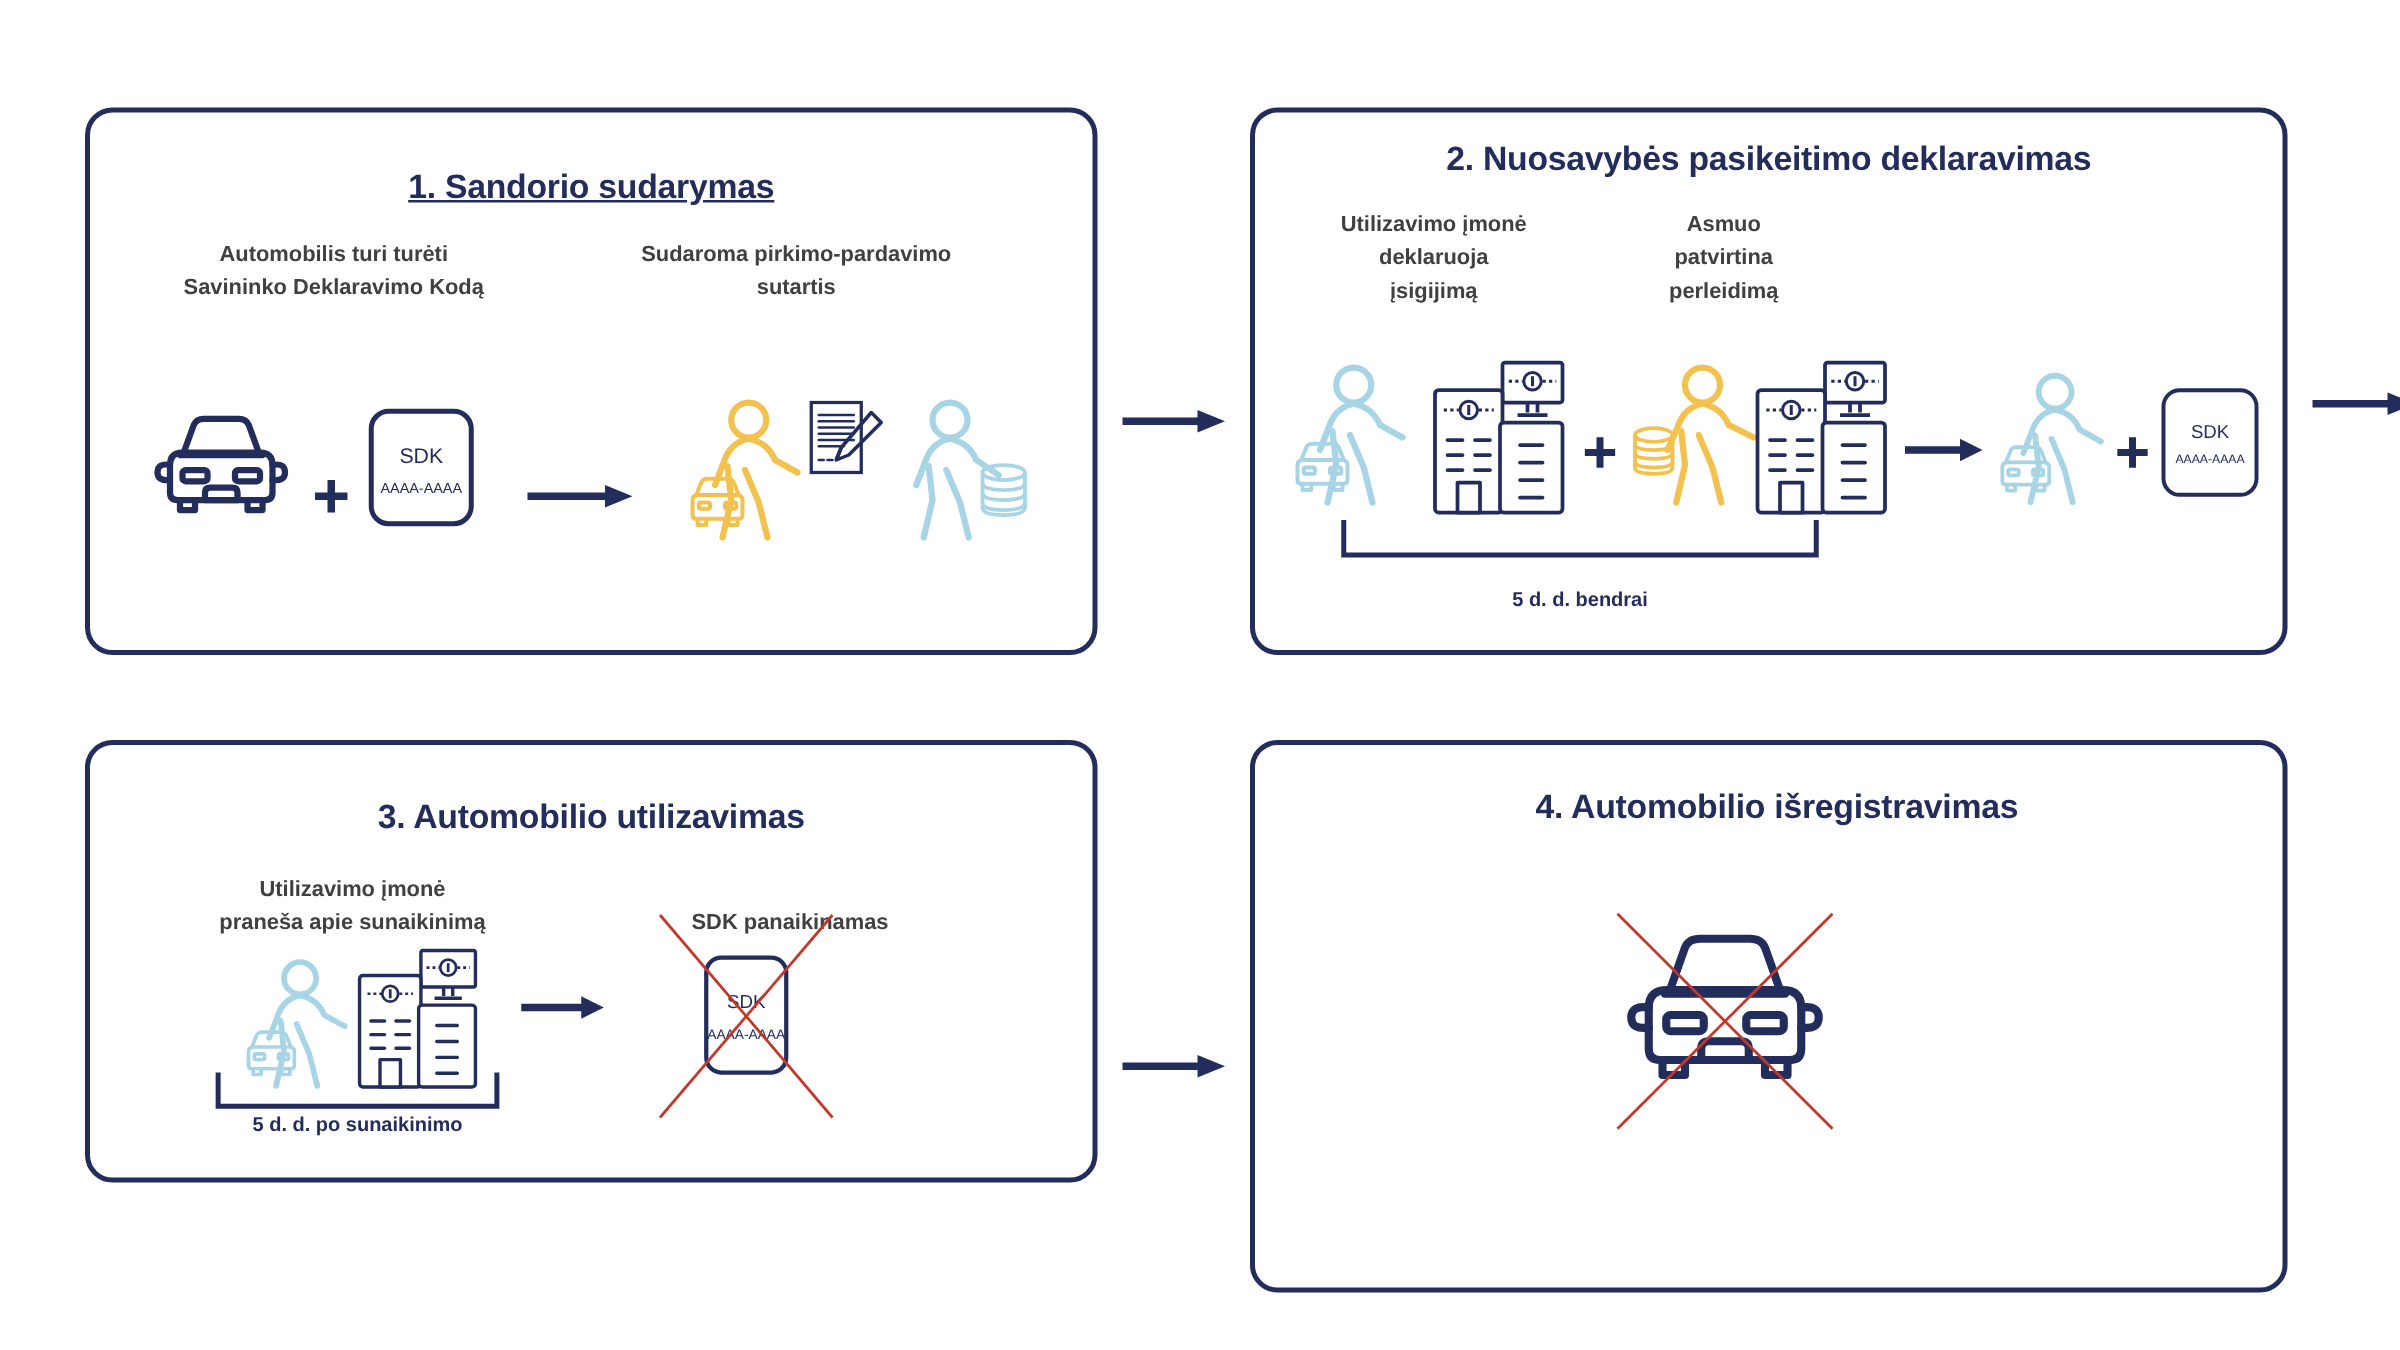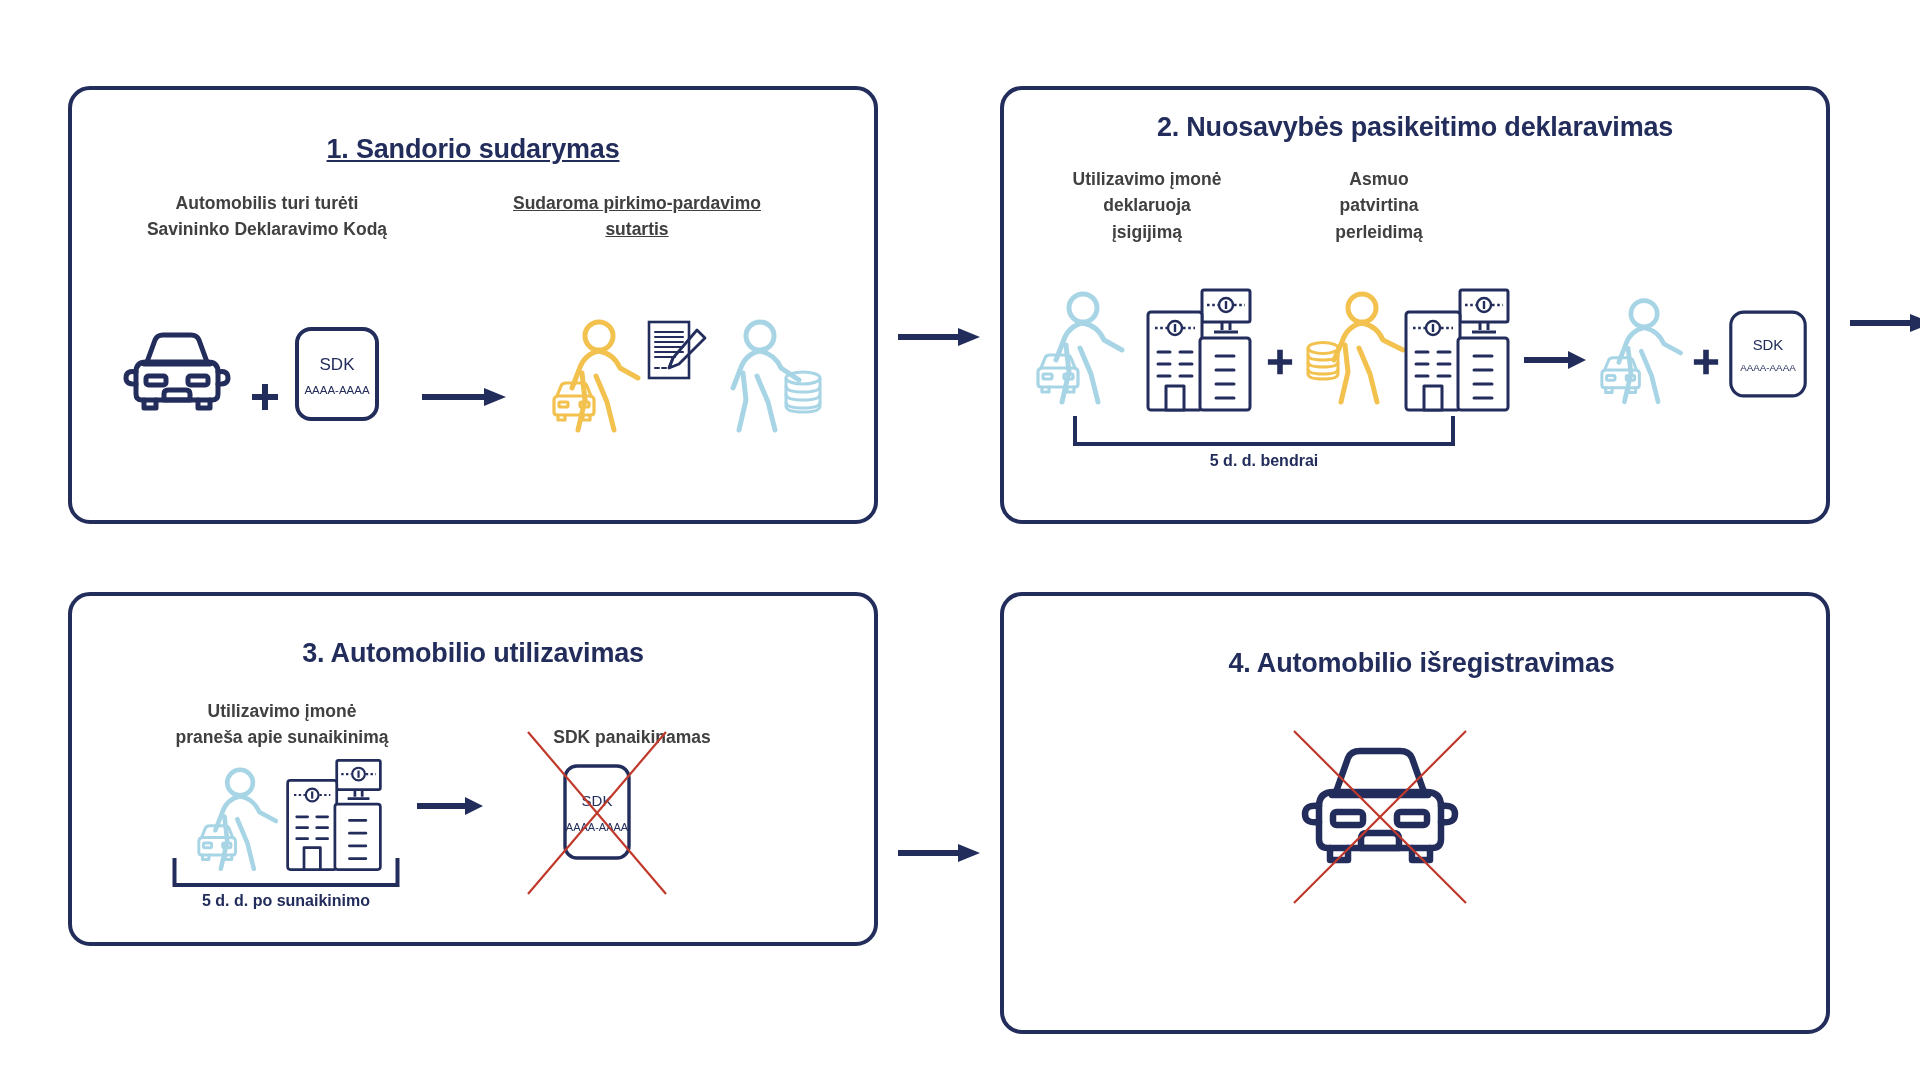--- a/index.html
+++ b/index.html
@@ -39,21 +39,21 @@
     left: 0; right: 0;
     text-align: center;
     color: #232d5c;
     font-weight: bold;
     font-size: 27px;
     letter-spacing: -0.2px;
   }
   #panel-1 .panel-title { top: 44px; text-decoration: underline; }
   #panel-2 .panel-title { top: 22px; }
   #panel-3 .panel-title { top: 42px; }
-  #panel-4 .panel-title { top: 52px; padding-left: 13px; }
+  #panel-4 .panel-title { top: 34px; padding-left: 13px; }
 
   .col-caption {
     position: absolute;
     text-align: center;
     color: #404040;
     font-weight: bold;
     font-size: 17.5px;
     line-height: 1.5;
   }
 
@@ -81,21 +81,21 @@
 <div class="canvas">
 
   <div class="panel" id="panel-1">
     <div class="panel-title">1. Sandorio sudarymas</div>
 
     <div class="col-caption" style="left:30px; top:100px; width:330px;">
       <div>Automobilis turi turėti</div>
       <div>Savininko Deklaravimo Kodą</div>
     </div>
 
-    <div class="col-caption" style="left:375px; top:100px; width:380px;text-decoration:underline;">
+    <div class="col-caption" style="left:375px; top:100px; width:380px;">
       <div>Sudaroma pirkimo-pardavimo</div>
       <div>sutartis</div>
     </div>
 
     <div class="ico" style="left:50px; top:238px;">
       <svg width="110" height="90" viewBox="0 0 110 90">
         <g fill="none" stroke="#232d5c" stroke-width="5" stroke-linejoin="round" stroke-linecap="round">
           <path d="M25 34 L33 12 Q35 7 41 7 L69 7 Q75 7 77 12 L85 34"></path>
           <path d="M22 36 L88 36"></path>
           <path d="M14 44 Q14 34 24 34 L86 34 Q96 34 96 44 L96 66 Q96 72 90 72 L20 72 Q14 72 14 66 Z"></path>
@@ -346,21 +346,21 @@
         <text x="43" y="44" text-anchor="middle" font-family="Liberation Sans, sans-serif" font-size="16" fill="#232d5c">SDK</text>
         <text x="43" y="66" text-anchor="middle" font-family="Liberation Sans, sans-serif" font-size="10.5" fill="#232d5c">AAAA-AAAA</text>
       </svg>
     </div>
 
     <div class="ico" style="left:68px; top:326px;">
       <svg width="384" height="32" viewBox="0 0 384 32">
         <path d="M3 0 V28 H381 V0" fill="none" stroke="#232d5c" stroke-width="4"></path>
       </svg>
     </div>
-    <div class="bracket-label" style="left:68px; top:362px; width:384px;">5 d. d. bendrai</div>
+    <div class="bracket-label" style="left:68px; top:382px; width:384px;">5 d. d. bendrai</div>
   </div>
 
   <div class="panel" id="panel-3">
     <div class="panel-title">3. Automobilio utilizavimas</div>
 
     <div class="col-caption" style="left:40px; top:102px; width:340px;">
       <div>Utilizavimo įmonė</div>
       <div>praneša apie sunaikinimą</div>
     </div>
 

